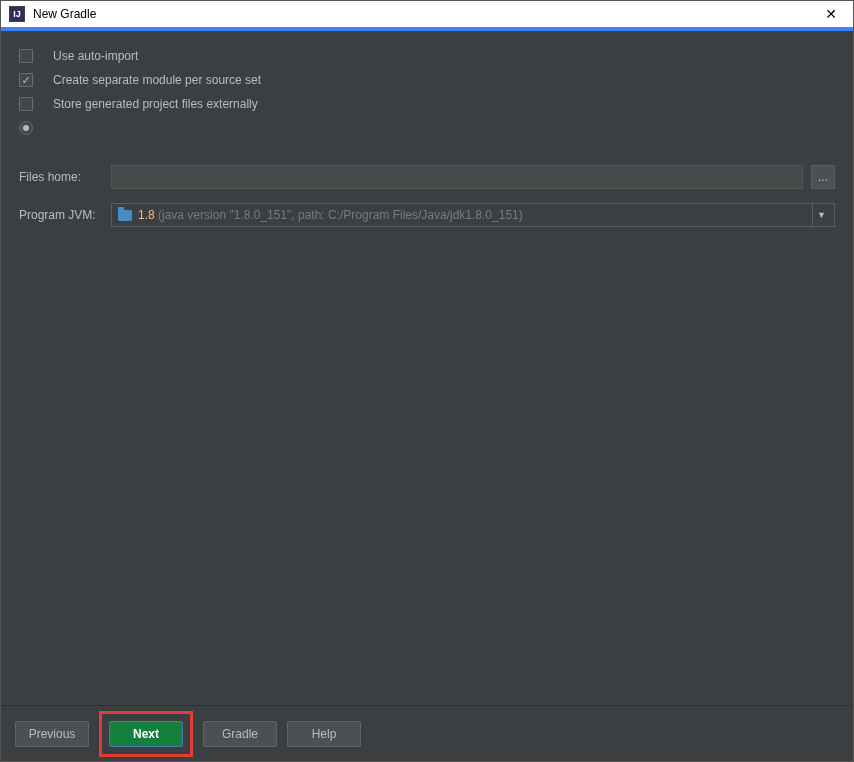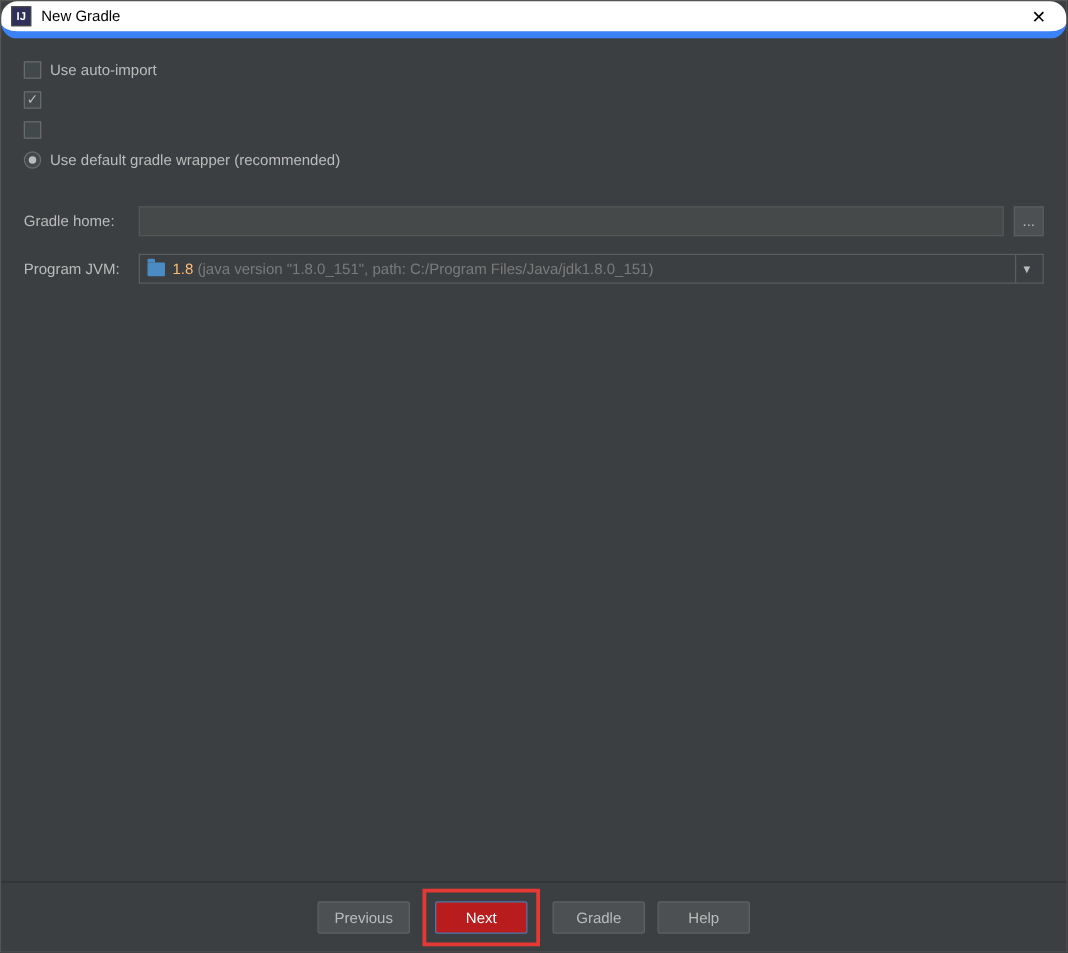--- a/index.html
+++ b/index.html
@@ -19,22 +19,21 @@
   display: flex;
   flex-direction: column;
 }
 .titlebar {
   height: 30px;
   background: #ffffff;
   display: flex;
   align-items: center;
   padding: 0 8px;
   color: #000;
-  border-bottom: 6px solid #3b82f6;
-  border-radius: 13px;
+  border-bottom: 4px solid #3b82f6;
 }
 .titlebar .app-icon {
   width: 16px;
   height: 16px;
   background: #2f2f5a;
   color: #fff;
   font-size: 9px;
   font-weight: bold;
   display: inline-flex;
   align-items: center;
@@ -51,21 +50,21 @@
   cursor: pointer;
 }
 .content {
   flex: 1;
   background: #3c3f41;
   padding: 18px 18px 0 18px;
   display: flex;
   flex-direction: column;
   gap: 10px;
 }
-.row { display: flex; align-items: center; gap: 7px; }
+.row { display: flex; align-items: center; gap: 20px; }
 .chk, .rad {
   width: 14px;
   height: 14px;
   border: 1px solid #6a6a6a;
   display: inline-flex;
   align-items: center;
   justify-content: center;
   background: #43494a;
   flex-shrink: 0;
 }
@@ -150,42 +149,42 @@
   color: #bbb;
   font-size: 9px;
 }
 .spacer { flex: 1; }
 .footer {
   height: 56px;
   border-top: 1px solid #2d2f30;
   background: #3c3f41;
   display: flex;
   align-items: center;
-  justify-content: center;
+  justify-content: flex-start;
   padding: 0 14px;
   gap: 10px;
 }
 .btn {
   min-width: 74px;
   height: 26px;
   background: #4c5052;
   border: 1px solid #5e6264;
   color: #bbbbbb;
   font-size: 12px;
   display: inline-flex;
   align-items: center;
   justify-content: center;
   cursor: pointer;
   border-radius: 2px;
 }
 .btn.primary {
-  background: #b91c1c;
+  background: #15803d;
   border: 1px solid #4a79ad;
   color: #fff;
-  font-weight: normal;
+  font-weight: bold;
 }
 .highlight-box {
   position: absolute;
   border: 3px solid #e53935;
   pointer-events: none;
 }
 .next-wrap {
   position: relative;
   padding: 10px 10px;
   margin: -10px 0;
@@ -208,36 +207,37 @@
   <div class="content">
 
     <div class="row">
       <span class="chk"></span>
       <span class="label">Use auto-import</span>
     </div>
 
 
     <div class="row">
       <span class="chk sel"></span>
+      <span class="label">Create separate module per source set</span>
     </div>
 
     <div class="row">
       <span class="chk"></span>
+      <span class="label">Store generated project files externally</span>
     </div>
 
     <div class="row">
       <span class="rad sel"></span>
-      <span class="label">Use default gradle wrapper (recommended)</span>
     </div>
 
     <div style="height:6px"></div>
 
 
     <div class="form-row">
-      <span class="form-label">Gradle home:</span>
+      <span class="form-label">Files home:</span>
       <input class="text-input" value="" style="">
       <span class="browse-btn">...</span>
     </div>
 
     <div class="form-row">
       <span class="form-label">Program JVM:</span>
       <div class="combo">
         <span class="folder-icon"></span>
         <span class="combo-text">
           <span class="main">1.8</span><span class="hint"> (java version "1.8.0_151", path: C:/Program Files/Java/jdk1.8.0_151)</span>

